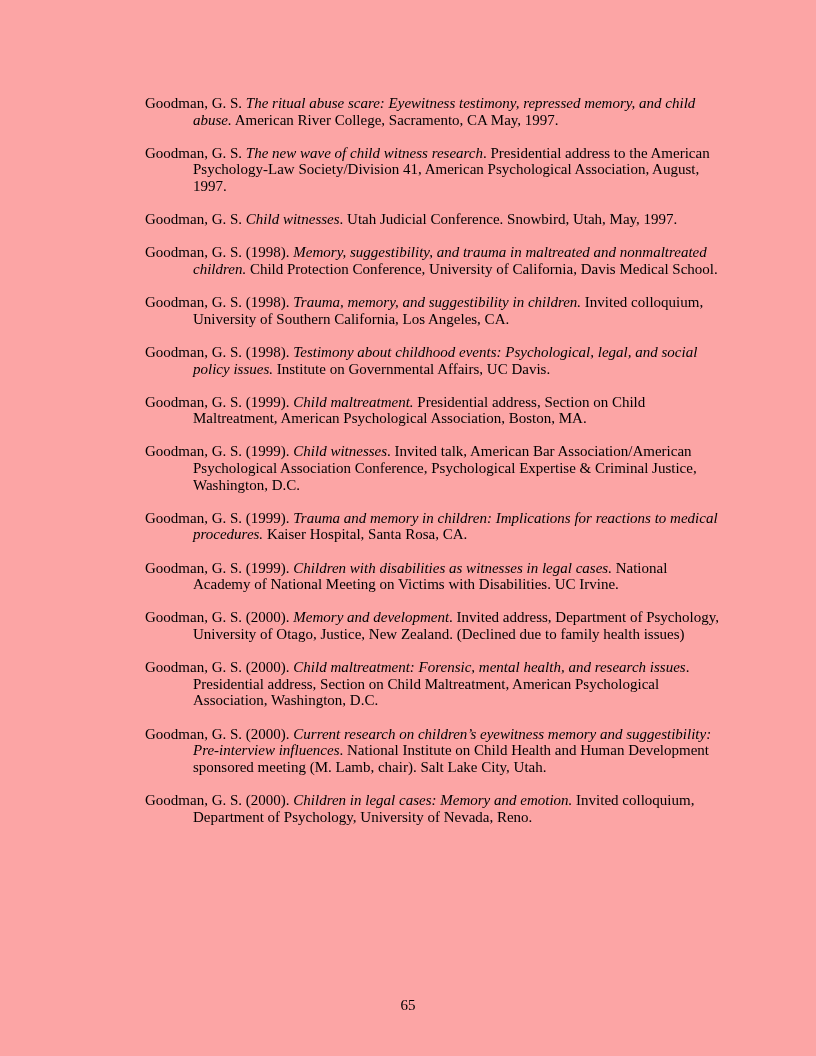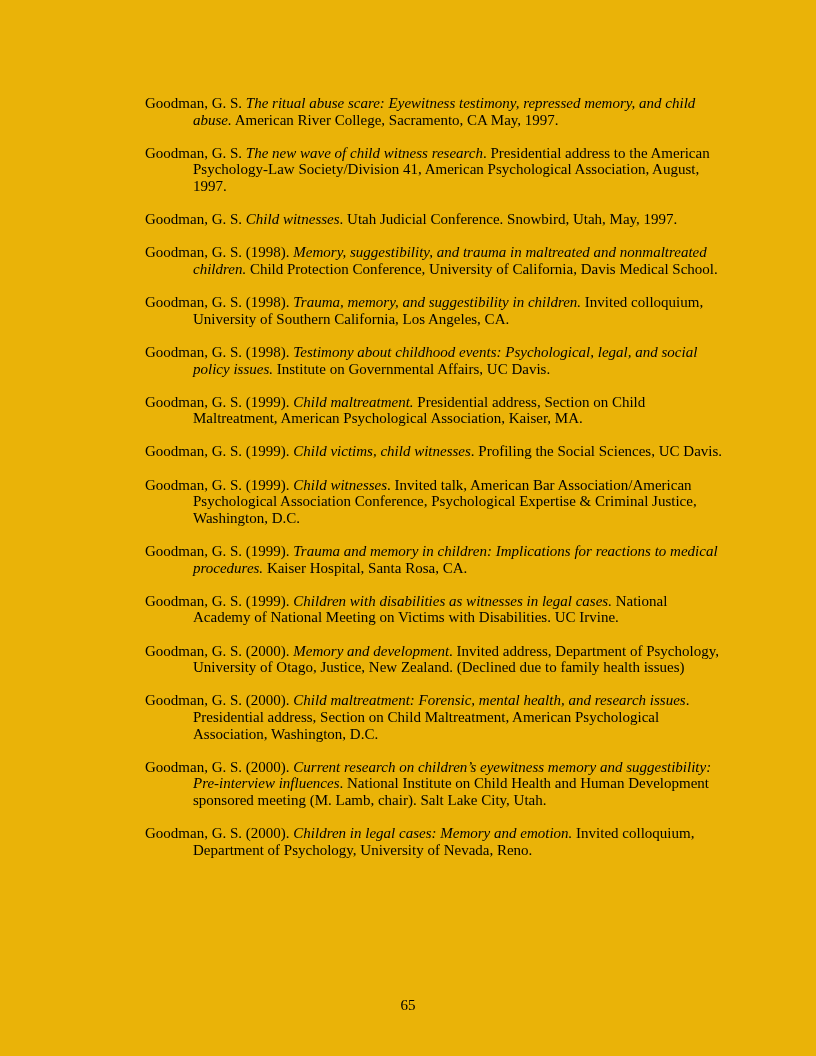--- a/index.html
+++ b/index.html
@@ -4,21 +4,21 @@
 <style>
   html, body {
     margin: 0;
     padding: 0;
     background: #ffffff;
   }
   .page {
     position: relative;
     width: 816px;
     height: 1056px;
-    background: #eab308;
+    background: #fca5a5;
     color: #000000;
     font-family: "Liberation Serif", "DejaVu Serif", serif;
     overflow: hidden;
   }
   .content {
     position: absolute;
     left: 145px;
     top: 95px;
     width: 580px;
     font-size: 15px;
@@ -47,22 +47,21 @@
 <body>
 
 <div class="page">
   <div class="content">
       <p class="entry"><span>Goodman, G. S.  </span><i>The ritual abuse scare: Eyewitness testimony, repressed memory, and child abuse.</i><span> American River College, Sacramento, CA May, 1997.</span></p>
       <p class="entry"><span>Goodman, G. S. </span><i>The new wave of child witness research</i><span>. Presidential address to the American Psychology-Law Society/Division 41, American Psychological Association, August, 1997.</span></p>
       <p class="entry"><span>Goodman, G. S. </span><i>Child witnesses</i><span>. Utah Judicial Conference. Snowbird, Utah, May, 1997.</span></p>
       <p class="entry"><span>Goodman, G. S. (1998). </span><i>Memory, suggestibility, and trauma in maltreated and nonmaltreated children.</i><span> Child Protection Conference, University of California, Davis Medical School.</span></p>
       <p class="entry"><span>Goodman, G. S. (1998). </span><i>Trauma, memory, and suggestibility in children.</i><span> Invited colloquium, University of Southern California, Los Angeles, CA.</span></p>
       <p class="entry"><span>Goodman, G. S. (1998). </span><i>Testimony about childhood events: Psychological, legal, and social policy issues.</i><span> Institute on Governmental Affairs, UC Davis.</span></p>
-      <p class="entry"><span>Goodman, G. S. (1999). </span><i>Child maltreatment.</i><span> Presidential address, Section on Child Maltreatment, American Psychological Association, Kaiser, MA.</span></p>
-      <p class="entry"><span>Goodman, G. S. (1999). </span><i>Child victims, child witnesses</i><span>. Profiling the Social Sciences, UC Davis.</span></p>
+      <p class="entry"><span>Goodman, G. S. (1999). </span><i>Child maltreatment.</i><span> Presidential address, Section on Child Maltreatment, American Psychological Association, Boston, MA.</span></p>
       <p class="entry"><span>Goodman, G. S. (1999). </span><i>Child witnesses</i><span>. Invited talk, American Bar Association/American Psychological Association Conference, Psychological Expertise &amp; Criminal Justice, Washington, D.C.</span></p>
       <p class="entry"><span>Goodman, G. S. (1999). </span><i>Trauma and memory in children: Implications for reactions to medical procedures.</i><span> Kaiser Hospital, Santa Rosa, CA.</span></p>
       <p class="entry"><span>Goodman, G. S. (1999). </span><i>Children with disabilities as witnesses in legal cases.</i><span> National Academy of National Meeting on Victims with Disabilities. UC Irvine.</span></p>
       <p class="entry"><span>Goodman, G. S. (2000). </span><i>Memory and development</i><span>. Invited address, Department of Psychology, University of Otago, Justice, New Zealand. (Declined due to family health issues)</span></p>
       <p class="entry"><span>Goodman, G. S. (2000). </span><i>Child maltreatment: Forensic, mental health, and research issues</i><span>. Presidential address, Section on Child Maltreatment, American Psychological Association, Washington, D.C.</span></p>
       <p class="entry"><span>Goodman, G. S. (2000). </span><i>Current research on children’s eyewitness memory and suggestibility: Pre-interview influences</i><span>. National Institute on Child Health and Human Development sponsored meeting (M. Lamb, chair). Salt Lake City, Utah.</span></p>
       <p class="entry"><span>Goodman, G. S. (2000). </span><i>Children in legal cases: Memory and emotion.</i><span>  Invited colloquium, Department of Psychology, University of Nevada, Reno.</span></p>
     </div>
   <div class="page-number">65</div>
 </div>

